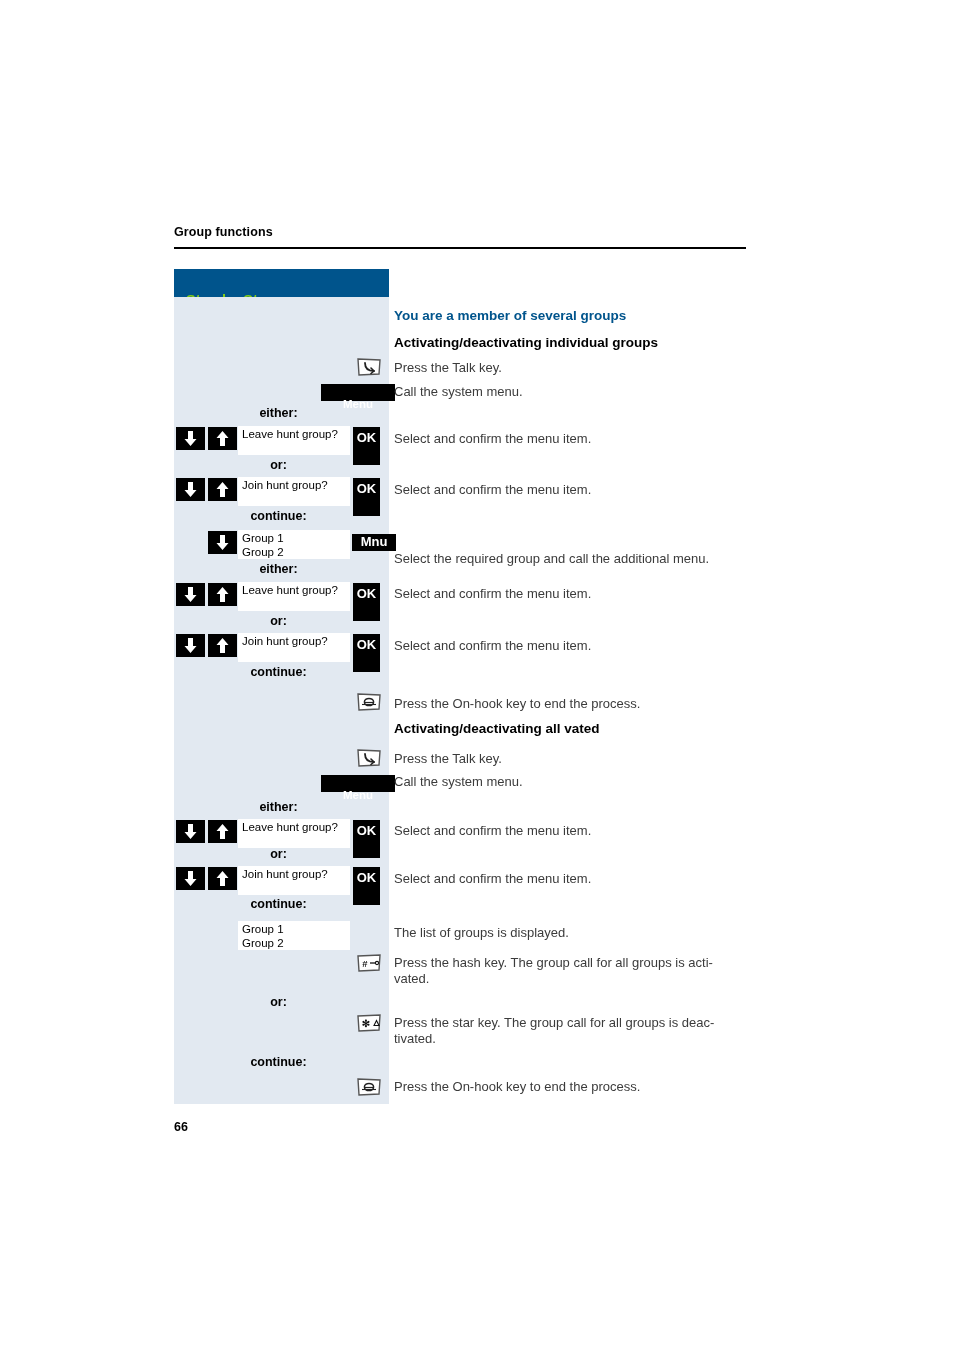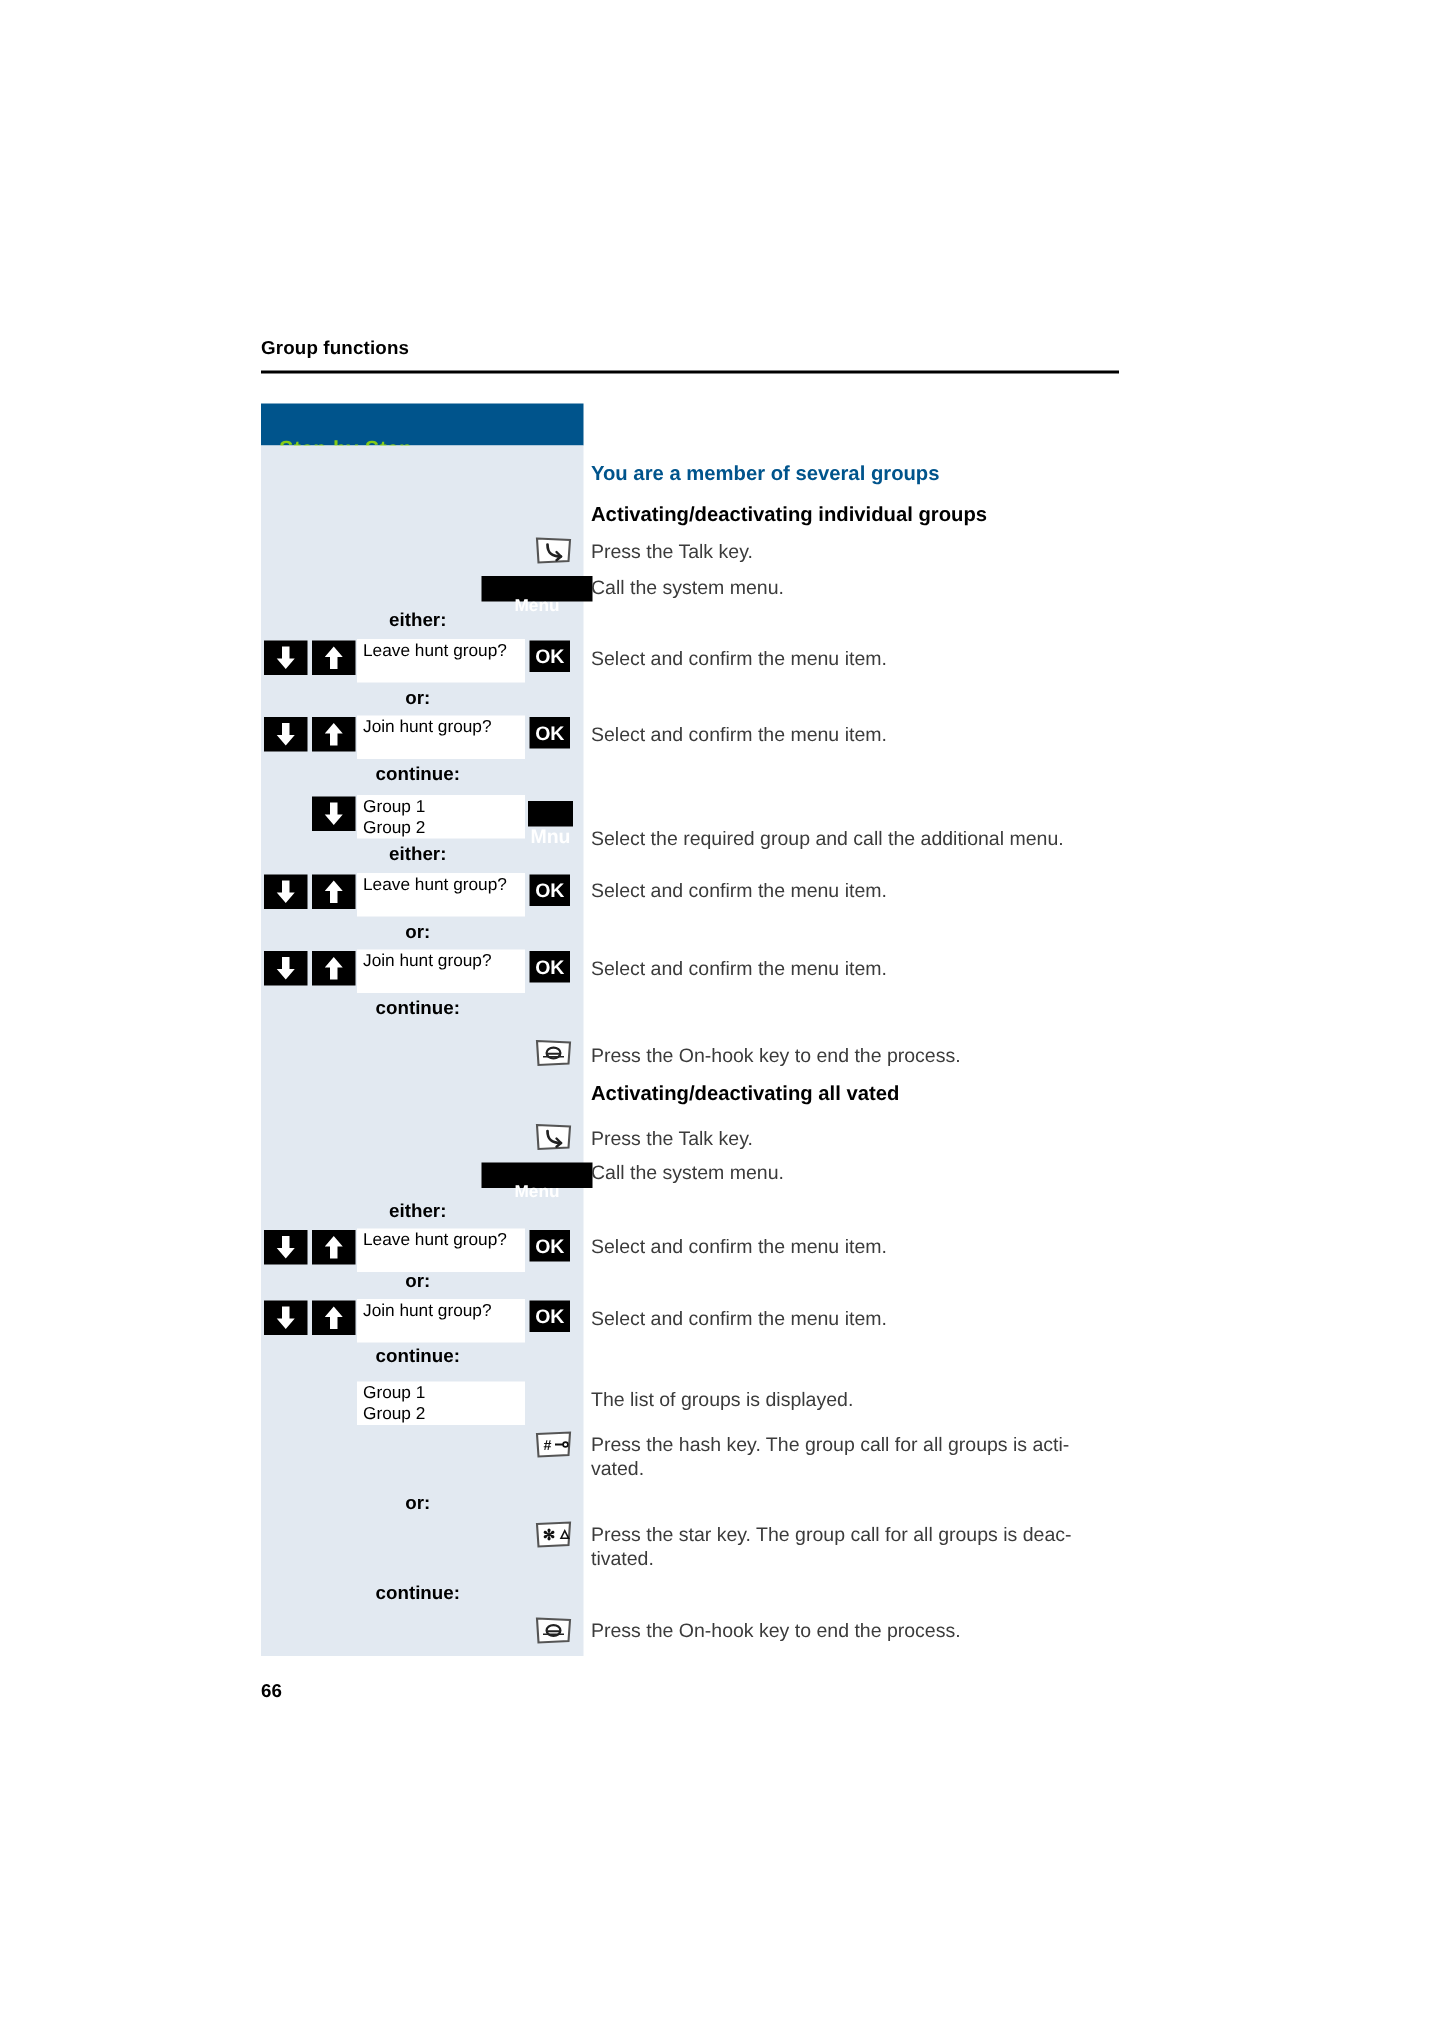--- a/index.html
+++ b/index.html
@@ -60,22 +60,22 @@
     padding:2px 0 0 4px;box-sizing:border-box;
   }
   .disp div{white-space:nowrap;}
 
   
   .softkey{
     position:absolute;background:#000;color:#fff;
     font-size:12.5px;font-weight:bold;text-align:center;
     line-height:normal;box-sizing:border-box;
   }
-  .softkey.ok{width:27px;height:21px;padding-top:3px;font-size:13px;}
-  .softkey.mnu{width:30px;height:17px;padding-top:16px;font-size:13px;}
+  .softkey.ok{width:27px;height:38px;padding-top:3px;font-size:13px;}
+  .softkey.mnu{width:44px;height:17px;padding-top:0;font-size:13px;}
   .softkey.menu{width:74px;height:17px;padding-top:14px;font-size:11.5px;}
 
   
   .pkey{position:absolute;width:28px;height:20px;}
 
   
   .txt{
     position:absolute;left:394px;width:360px;
     font-size:13px;color:#3b3b3b;line-height:16px;
   }

